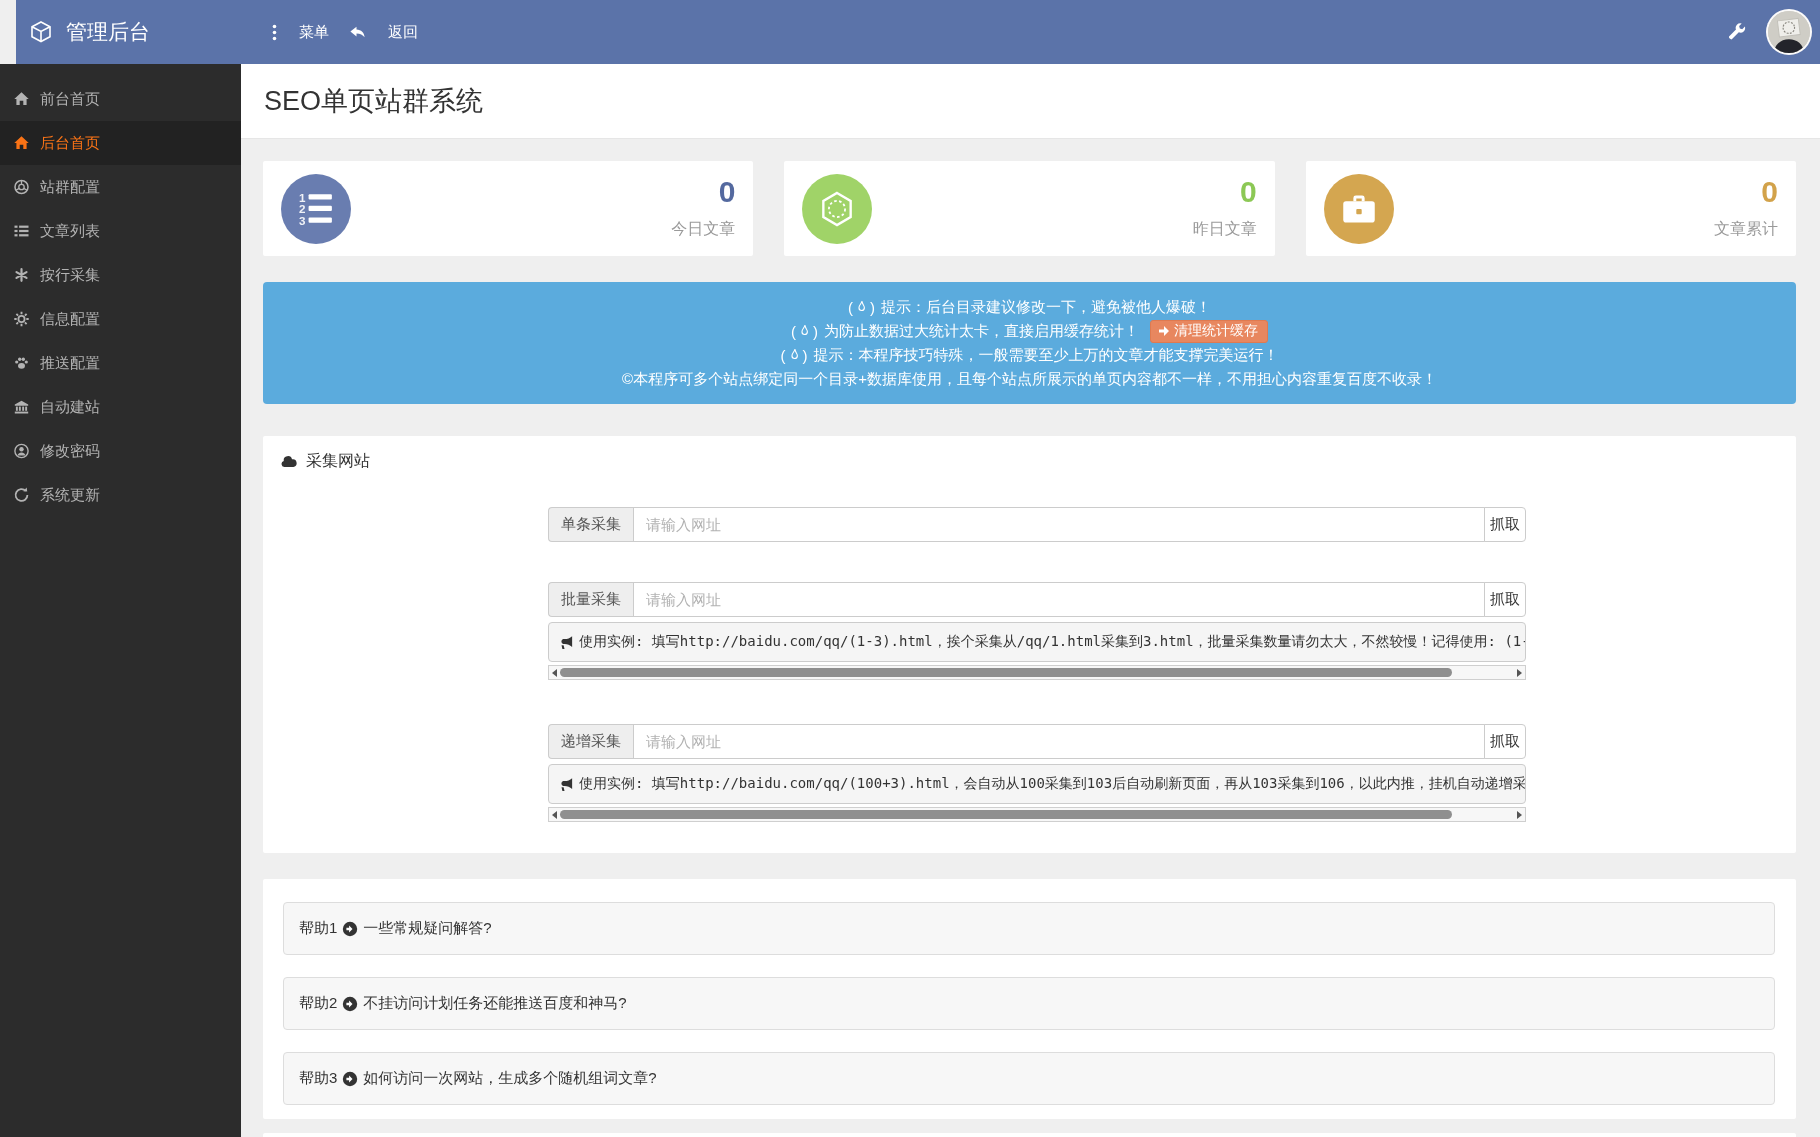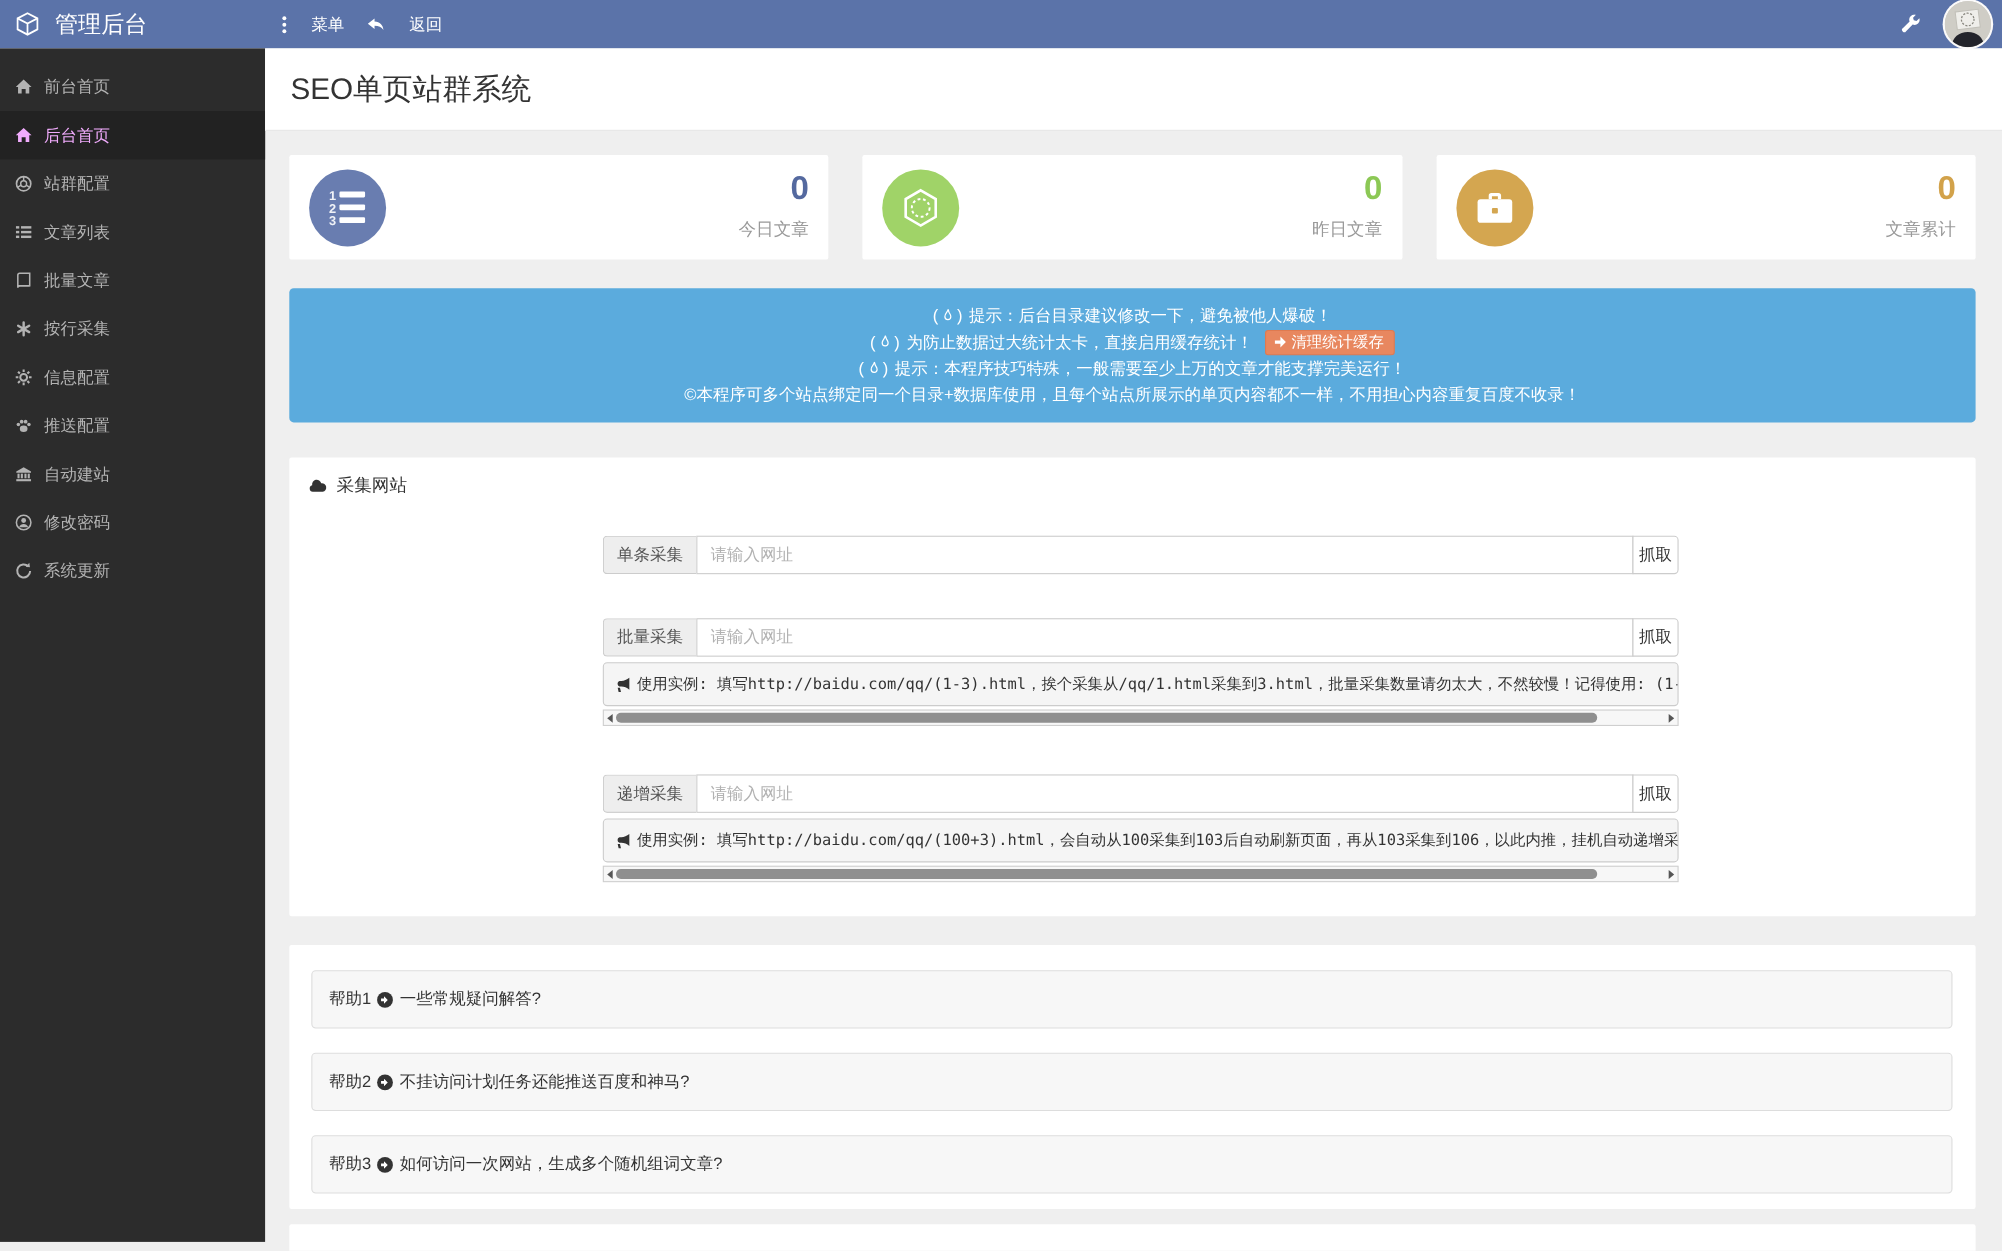--- a/index.html
+++ b/index.html
@@ -1,32 +1,32 @@
 <!DOCTYPE html>
 <html><head>
 <meta charset="utf-8">
 <style>
   * { box-sizing: border-box; margin: 0; padding: 0; }
   html,body { width:1820px; height:1137px; overflow:hidden; }
   body { font-family:"Liberation Sans","DejaVu Sans",sans-serif; background:#efefef; color:#333; }
 
   
-  .app-header { height:44px; background:#5b73a9; display:flex; align-items:center; color:#fff; }
+  .app-header { height:64px; background:#5b73a9; display:flex; align-items:center; color:#fff;margin-left:16px; }
   .brand { width:241px; flex:0 0 241px; display:flex; align-items:center; gap:13px; padding-left:13px; font-size:21px; }
   .topnav { display:flex; align-items:center; gap:20px; padding-left:15px; font-size:15px; }
   .topnav-item { display:flex; align-items:center; gap:22px; cursor:pointer; }
   .header-right { margin-left:auto; display:flex; align-items:center; gap:20px; padding-right:8px; }
   .avatar { width:46px; height:46px; border-radius:50%; border:2px solid rgba(255,255,255,.9); overflow:hidden; background:#cfcdc6; cursor:pointer; }
 
   
   .layout { display:flex; height:1085px; }
   .sidebar { width:241px; flex:0 0 241px; background:#2c2c2c; padding-top:13px; }
   .side-item { height:44px; display:flex; align-items:center; gap:10px; padding-left:13px; color:#b3b3b3; font-size:15px; cursor:pointer; }
   .side-item svg { flex:0 0 17px; }
-  .side-item.active { background:#222222; color:#f0abfc; }
+  .side-item.active { background:#222222; color:#f97316; }
   .main { flex:1; min-width:0; }
 
   .content-head { height:75px; background:#fff; border-bottom:1px solid #e6e6e6; display:flex; align-items:center; padding-left:23px; }
   .content-head h1 { font-size:27px; font-weight:400; color:#333; }
   .content-body { padding:22px 24px 0 22px; }
 
   
   .cards { display:flex; gap:31px; margin-bottom:26px; }
   .card { flex:1; height:95px; background:#fff; border-radius:2px; display:flex; align-items:center; padding:0 18px; }
   .card-icon { width:70px; height:70px; border-radius:50%; display:flex; align-items:center; justify-content:center; }
@@ -145,27 +145,20 @@
             <rect x="5.6" y="2.6" width="9.4" height="2.2"></rect>
         <rect x="1" y="6.9" width="3" height="2.2"></rect>
             <rect x="5.6" y="6.9" width="9.4" height="2.2"></rect>
         <rect x="1" y="11.2" width="3" height="2.2"></rect>
             <rect x="5.6" y="11.2" width="9.4" height="2.2"></rect>
           </g>
       </svg>
       <span>文章列表</span>
     </div>
     <div class="side-item">
-      <svg width="17" height="16" viewBox="0 0 16 16" fill="none" stroke="currentColor">
-        <path d="M4.2 1.5h9.3v11.3H4.6A1.9 1.9 0 002.7 14.7V3a1.5 1.5 0 011.5-1.5z" stroke-width="1.4"></path>
-        <path d="M2.7 12.8h10.8" stroke-width="1.2"></path>
-      </svg>
-      <span>批量文章</span>
-    </div>
-    <div class="side-item">
       <svg width="17" height="16" viewBox="0 0 16 16">
         <g stroke="currentColor" stroke-width="2.2" stroke-linecap="round">
             <path d="M8 2.2v11.6M3 5.1l10 5.8M13 5.1L3 10.9"></path>
           </g>
       </svg>
       <span>按行采集</span>
     </div>
     <div class="side-item">
       <svg width="17" height="16" viewBox="0 0 16 16">
         <g stroke="currentColor" stroke-width="1.9">

